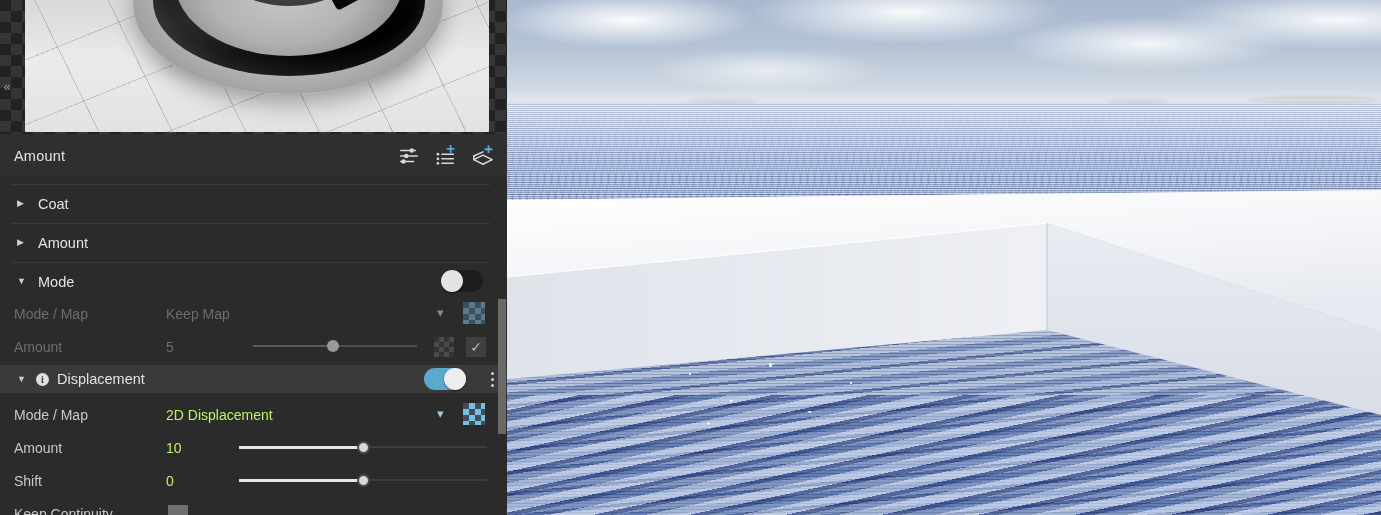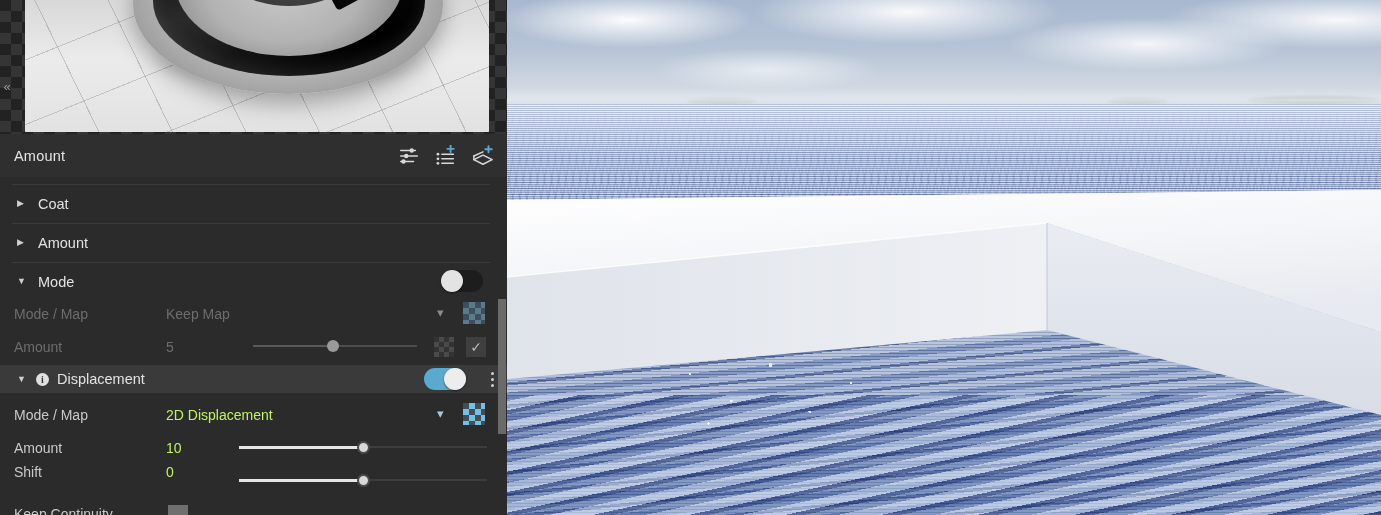--- a/index.html
+++ b/index.html
@@ -441,21 +441,21 @@
       <div class="prop-row active" style="top:254px;">
         <span class="prop-label">Amount</span>
         <span class="prop-value">10</span>
       </div>
       <div class="slider act" style="left:239px; top:263px; width:248px;">
         <div class="trk"></div>
         <div class="fill" style="width:50%;"></div>
         <div class="hnd" style="left:calc(50% - 6.5px);"></div>
       </div>
 
-      <div class="prop-row active" style="top:278px;text-align:right;">
+      <div class="prop-row active" style="top:287px;text-align:right;">
         <span class="prop-label">Shift</span>
         <span class="prop-value">0</span>
       </div>
       <div class="slider act" style="left:239px; top:296px; width:248px;">
         <div class="trk"></div>
         <div class="fill" style="width:50%;"></div>
         <div class="hnd" style="left:calc(50% - 6.5px);"></div>
       </div>
 
       <div class="prop-row active" style="top:320px;">

